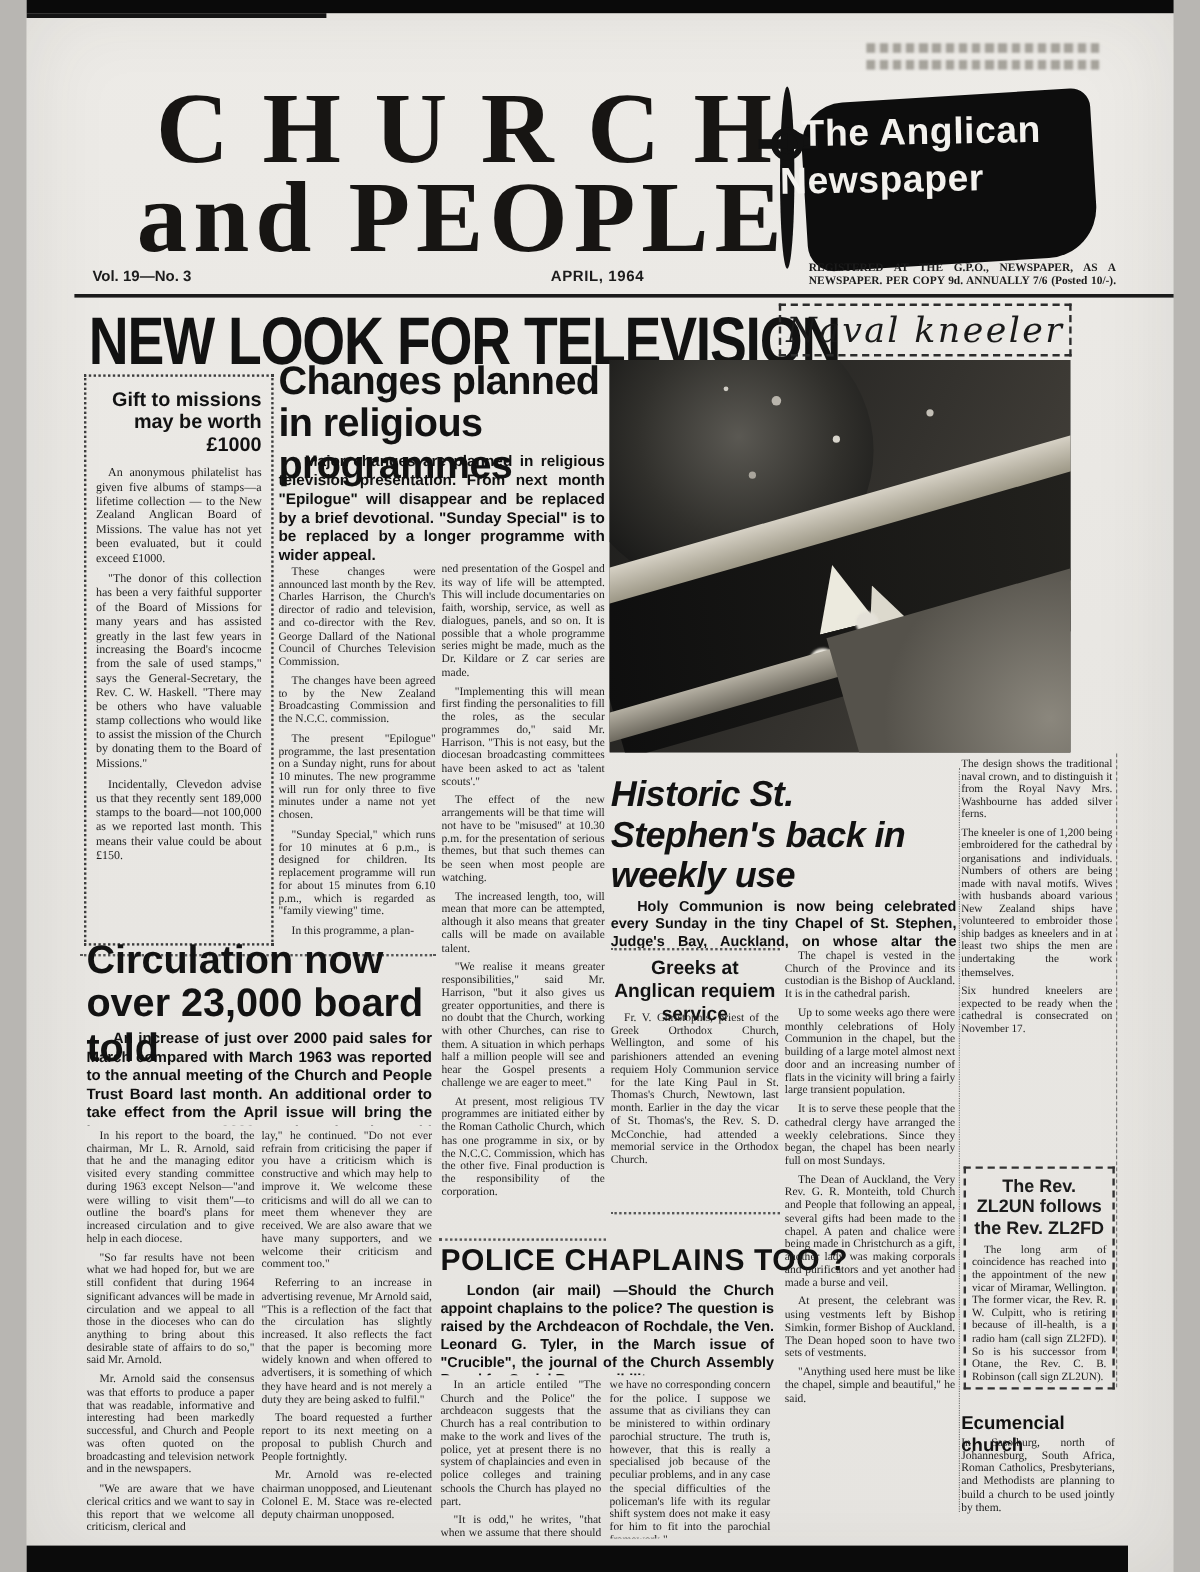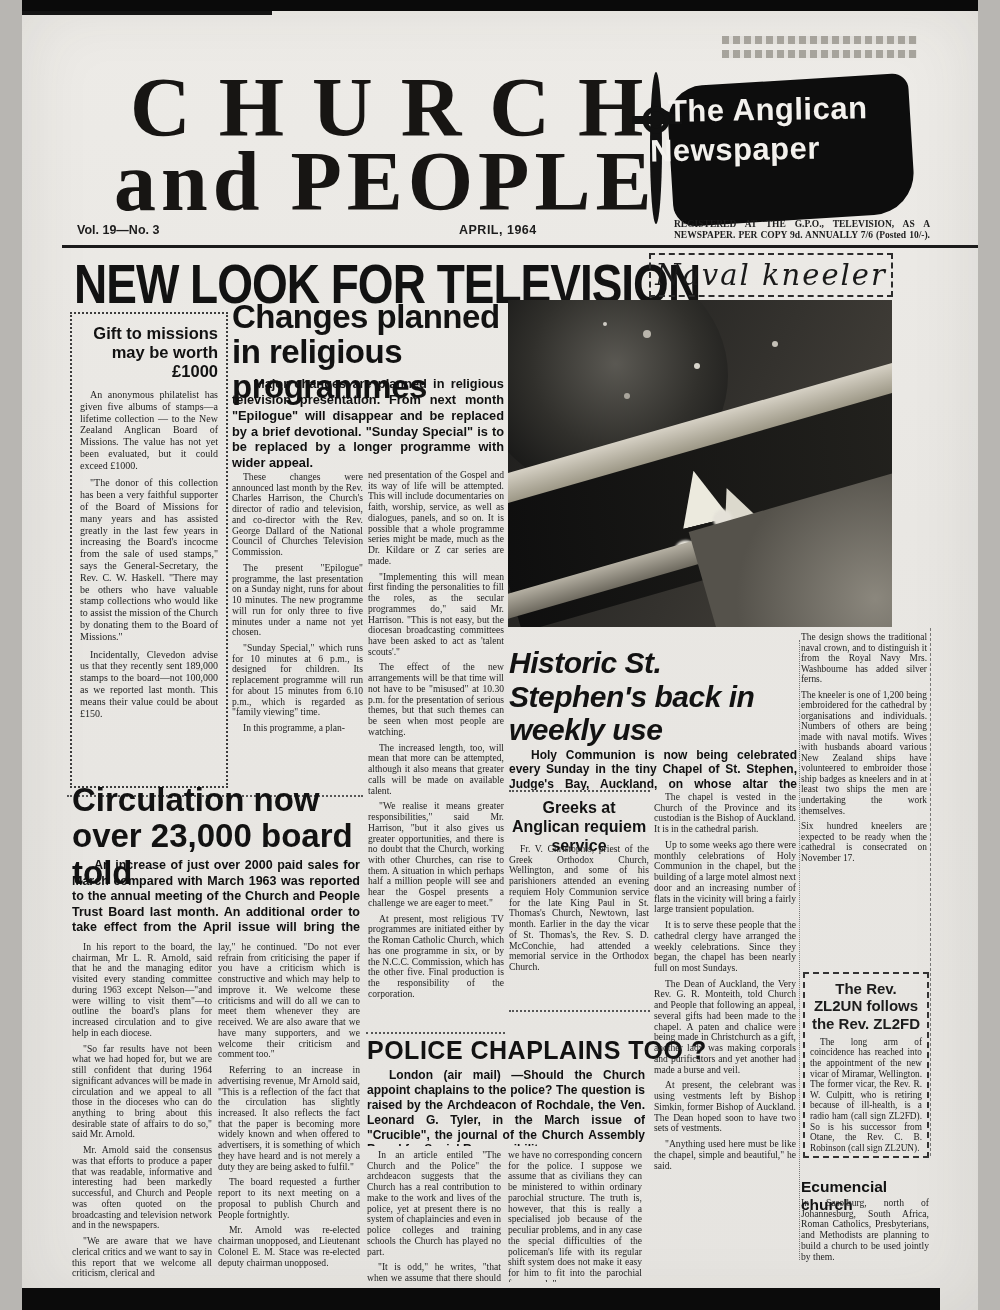--- a/index.html
+++ b/index.html
@@ -146,21 +146,21 @@
         <circle cx="24" cy="52" r="11" fill="none" stroke="#111" stroke-width="5"></circle>
       </svg>
     </span>
     <div class="logo-line" id="logol1">The Anglican</div>
     <div class="logo-line" id="logol2">Newspaper</div>
   </div>
 
   <div class="abs" id="volno">Vol. 19—No. 3</div>
   <div class="abs" id="dateline">APRIL, 1964</div>
   <div class="abs" id="registered">
-    <div>REGISTERED AT THE G.P.O., TELEVISION, AS A</div>
+    <div>REGISTERED AT THE G.P.O., NEWSPAPER, AS A</div>
     <div>NEWSPAPER. PER COPY 9d. ANNUALLY 7/6 (Posted 10/-).</div>
   </div>
   <div class="abs" id="mainrule"></div>
 
   <div class="abs sans-head" id="main-headline">NEW LOOK FOR TELEVISION</div>
   <div class="abs" id="naval-box">
     <span>Naval kneeler</span>
   </div>
 
   <div class="abs" id="photo">
@@ -184,20 +184,21 @@
         <p>Incidentally, Clevedon advise us that they recently sent 189,000 stamps to the board—not 100,000 as we reported last month. This means their value could be about £150.</p>
       </div>
   </div>
 
   <h2 class="abs sans-head" id="tv-title" style="margin:0;">Changes planned in religious programmes</h2>
   <div class="abs lead" id="tv-lead">
     <p>Major changes are planned in religious television presentation. From next month "Epilogue" will disappear and be replaced by a brief devotional. "Sunday Special" is to be replaced by a longer programme with wider appeal.</p>
   </div>
   <div class="abs col" id="tv-col1">
       <p>These changes were announced last month by the Rev. Charles Harrison, the Church's director of radio and television, and co-director with the Rev. George Dallard of the National Council of Churches Television Commission.</p>
+      <p>The changes have been agreed to by the New Zealand Broadcasting Commission and the N.C.C. commission.</p>
       <p>The present "Epilogue" programme, the last presentation on a Sunday night, runs for about 10 minutes. The new programme will run for only three to five minutes under a name not yet chosen.</p>
       <p>"Sunday Special," which runs for 10 minutes at 6 p.m., is designed for children. Its replacement programme will run for about 15 minutes from 6.10 p.m., which is regarded as "family viewing" time.</p>
       <p>In this programme, a plan-</p>
     </div>
   <div class="abs col cont" id="tv-col2">
       <p>ned presentation of the Gospel and its way of life will be attempted. This will include documentaries on faith, worship, service, as well as dialogues, panels, and so on. It is possible that a whole programme series might be made, much as the Dr. Kildare or Z car series are made.</p>
       <p>"Implementing this will mean first finding the personalities to fill the roles, as the secular programmes do," said Mr. Harrison. "This is not easy, but the diocesan broadcasting committees have been asked to act as 'talent scouts'."</p>
       <p>The effect of the new arrangements will be that time will not have to be "misused" at 10.30 p.m. for the presentation of serious themes, but that such themes can be seen when most people are watching.</p>
       <p>The increased length, too, will mean that more can be attempted, although it also means that greater calls will be made on available talent.</p>
       <p>"We realise it means greater responsibilities," said Mr. Harrison, "but it also gives us greater opportunities, and there is no doubt that the Church, working with other Churches, can rise to them. A situation in which perhaps half a million people will see and hear the Gospel presents a challenge we are eager to meet."</p>

